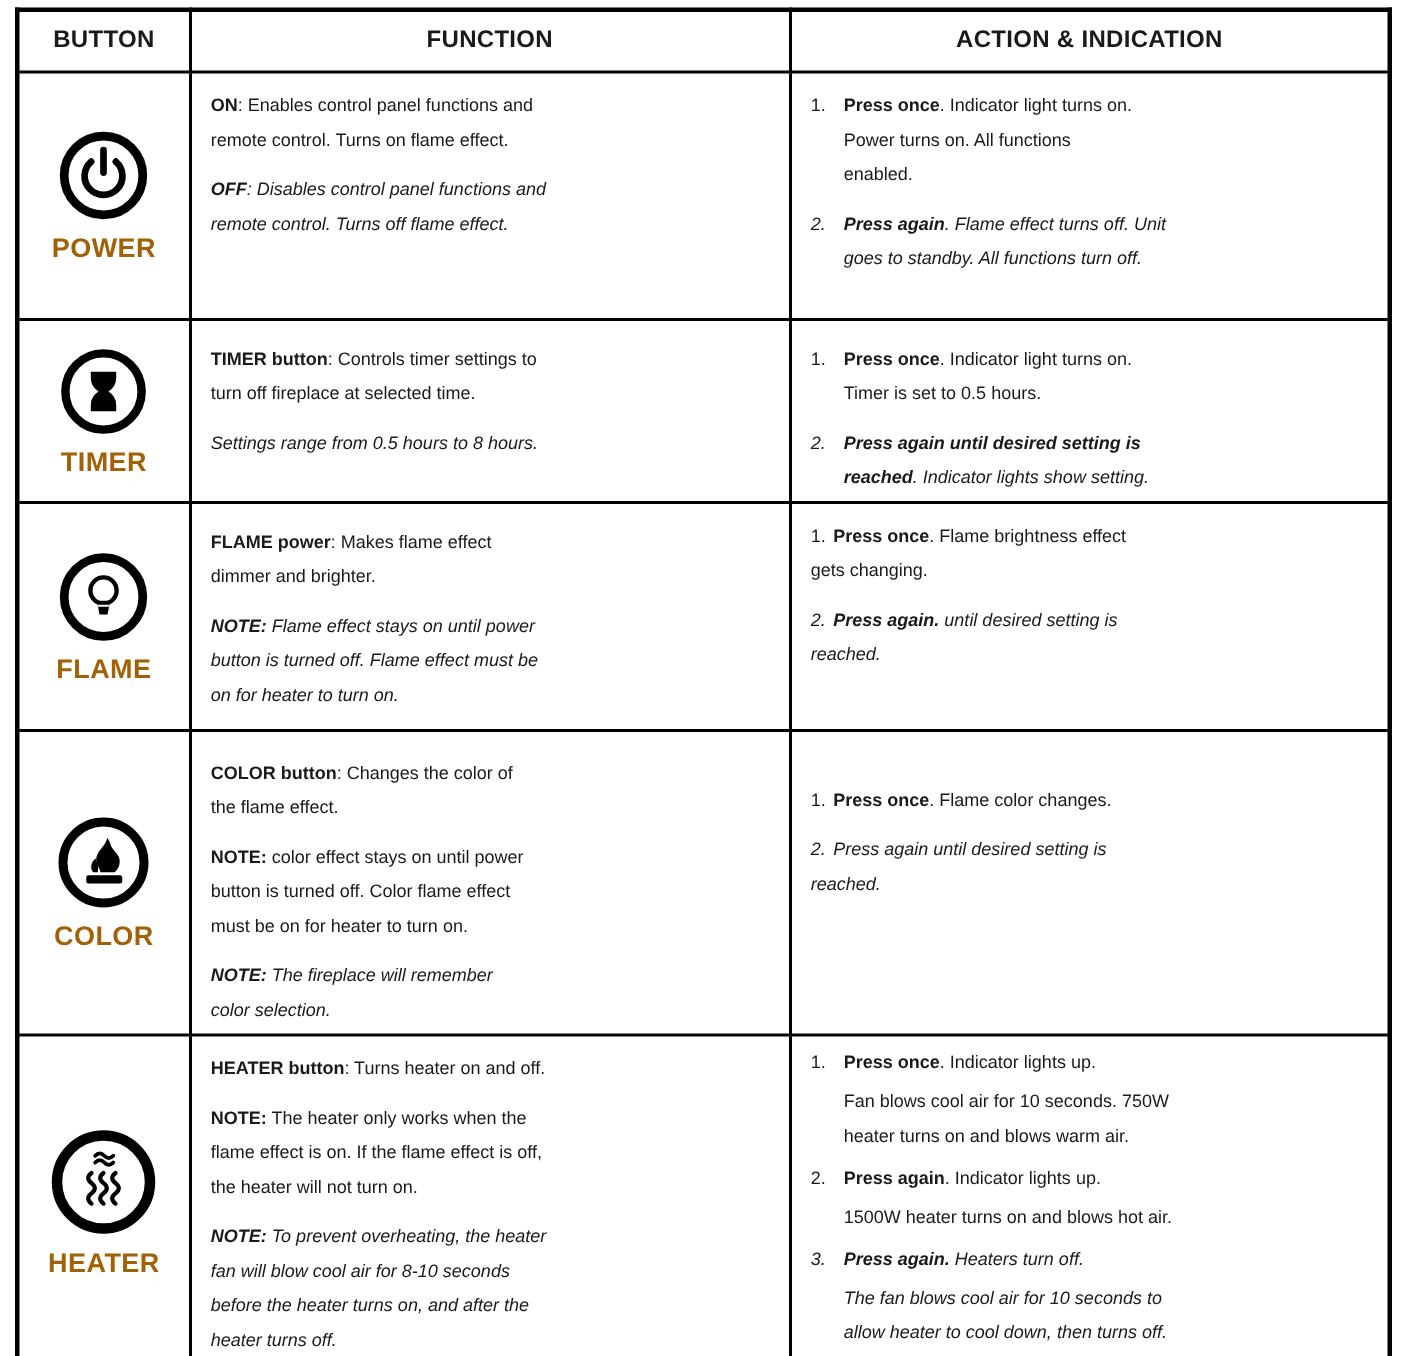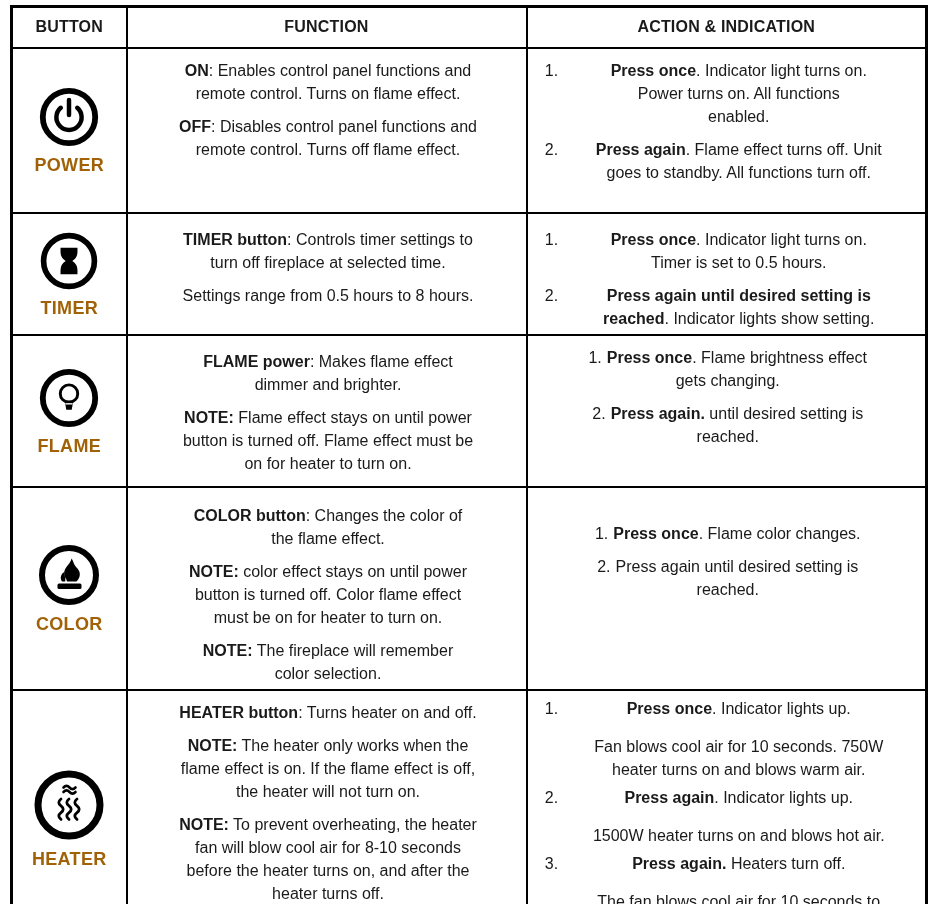--- a/index.html
+++ b/index.html
@@ -23,33 +23,33 @@
   }
   tr.r1{height:165px;} tr.r2{height:119px;} tr.r3{height:152px;}
   tr.r4{height:199px;} tr.r5{height:224px;}
   td.btn-cell{text-align:center;vertical-align:middle;padding:4px 2px;}
   .icon svg{display:block;margin:0 auto;}
   .btn-label{
     display:block;font-weight:bold;font-size:18px;margin-top:5px;
     letter-spacing:.3px;color:#a16207;
   }
   td.fn-cell,td.ac-cell{
-    font-size:16px;line-height:23px;padding:10px 10px 4px 13px;text-align:center;
+    font-size:12px;line-height:23px;padding:10px 10px 4px 13px;
   }
   td.pt6{padding-top:6px;} td.pt10{padding-top:10px;} td.pt14{padding-top:14px;}
   td.pt16{padding-top:16px;} td.pt24{} td.pt34{padding-top:34px;}
   .block{margin:0 0 10px 0;}
-  .block:last-child{margin-bottom:0;}
+  .block:last-child{margin-bottom:0;font-style:italic;}
   .gap-sm .block{margin-bottom:5px;}
   .block .body,.block .subp{white-space:pre-line;}
   .block.hang{display:flex;}
   .block.hang .marker{flex:0 0 22px;}
   .block.hang .body{flex:1 1 auto;}
   .block.flat .marker{margin-right:5px;}
-  .subp{display:block;margin-top:15px;}
+  .subp{display:block;margin-top:3px;}
   b{font-weight:700;}
 </style>
 </head>
 <body>
 
 <div class="doc">
   <table class="ctl">
     <colgroup>
         <col class="c-btn">
         <col class="c-fn">

